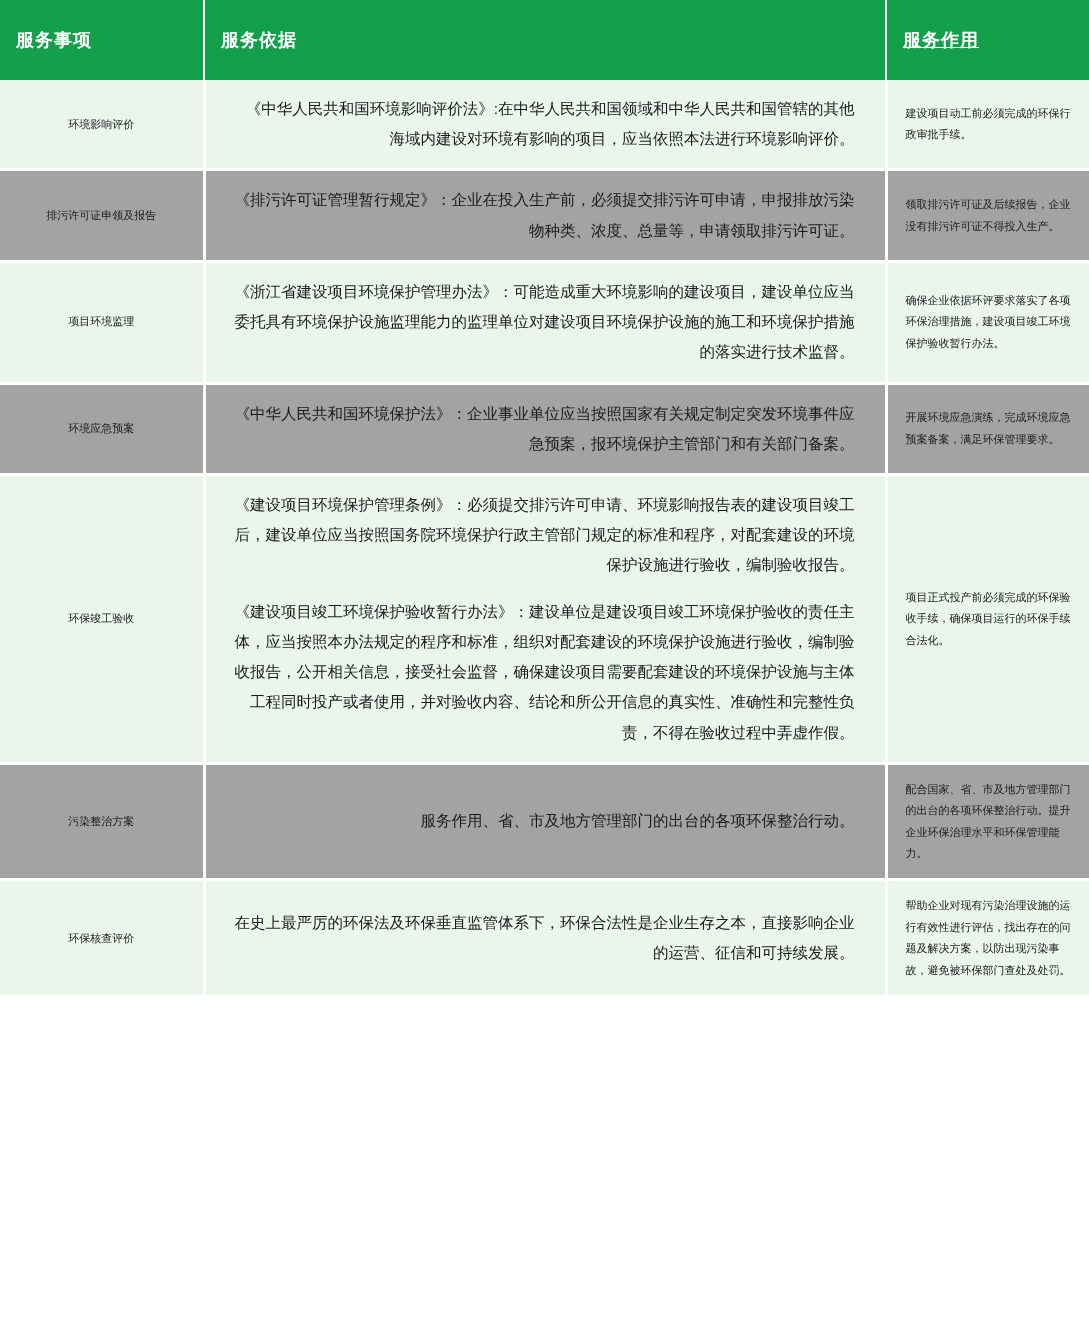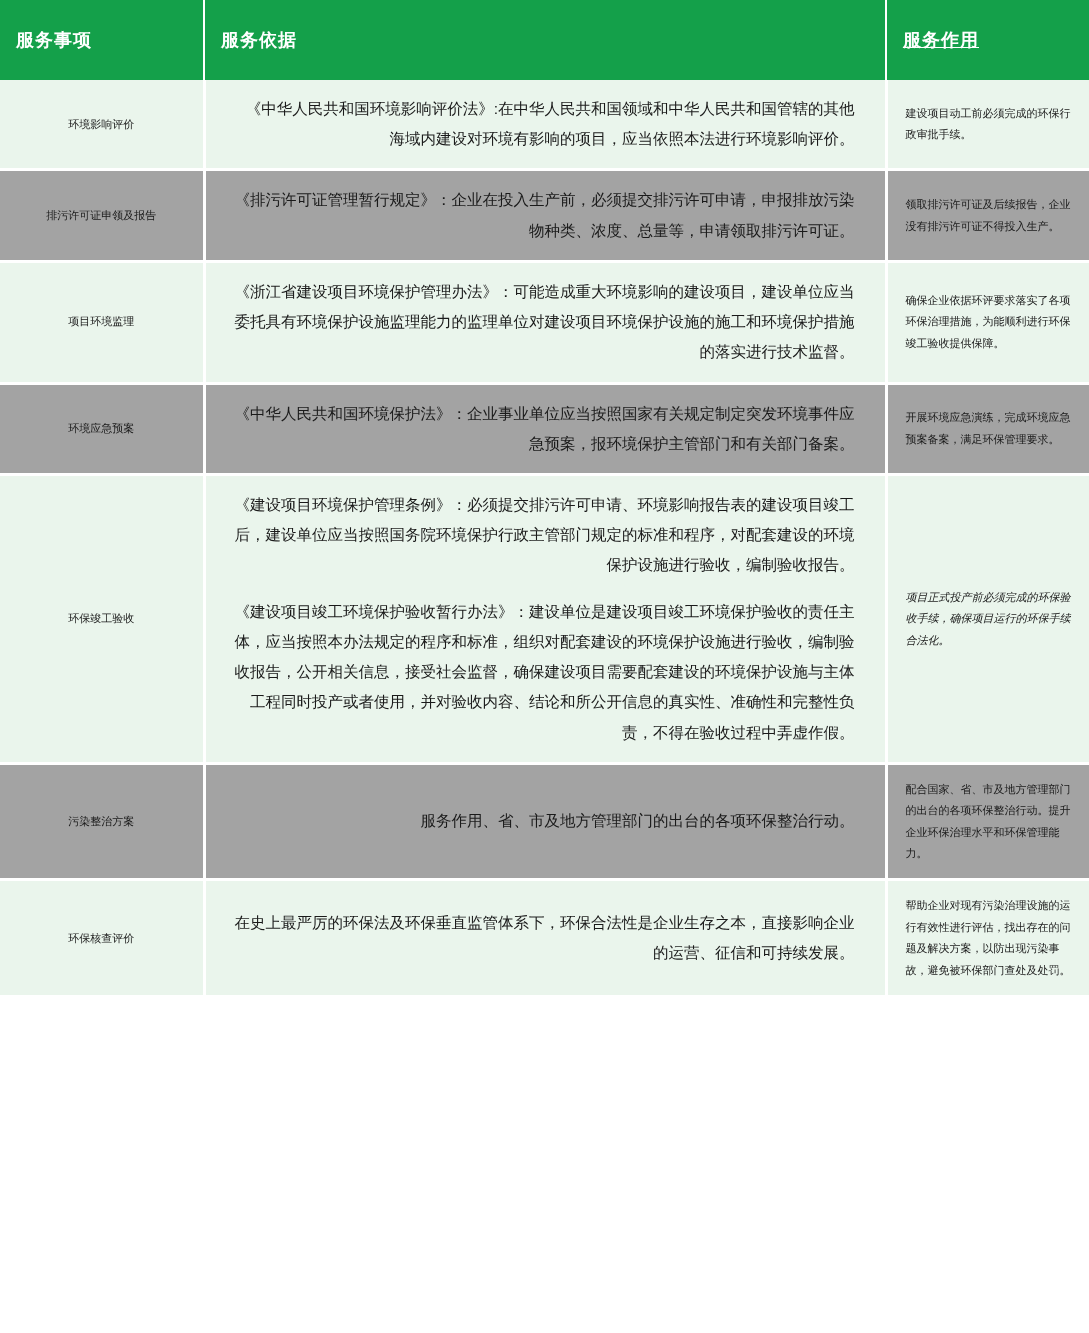--- a/index.html
+++ b/index.html
@@ -60,21 +60,20 @@
     padding-right: 30px;
   }
   td.col-effect {
     text-align: left;
     padding-left: 18px;
     padding-right: 14px;
     font-size: 11px;
   }
   td.col-effect.centered-block {
     vertical-align: middle;
-    font-style: italic;
   }
   .para { margin: 0; }
   .para + .para { margin-top: 16px; }
 </style>
 </head>
 <body>
 
 <table class="service-table">
   <colgroup>
     <col class="c1">
@@ -104,21 +103,21 @@
         <p class="para">《排污许可证管理暂行规定》：企业在投入生产前，必须提交排污许可申请，申报排放污染物种类、浓度、总量等，申请领取排污许可证。</p>
       </td>
       <td class="col-effect">领取排污许可证及后续报告，企业没有排污许可证不得投入生产。</td>
     </tr>
 
     <tr class="band-a">
       <td class="col-item">项目环境监理</td>
       <td class="col-basis">
         <p class="para">《浙江省建设项目环境保护管理办法》：可能造成重大环境影响的建设项目，建设单位应当委托具有环境保护设施监理能力的监理单位对建设项目环境保护设施的施工和环境保护措施的落实进行技术监督。</p>
       </td>
-      <td class="col-effect">确保企业依据环评要求落实了各项环保治理措施，为能顺利进行环保竣工验收提供保障。</td>
+      <td class="col-effect">确保企业依据环评要求落实了各项环保治理措施，建设项目竣工环境保护验收暂行办法。</td>
     </tr>
 
     <tr class="band-b">
       <td class="col-item">环境应急预案</td>
       <td class="col-basis">
         <p class="para">《中华人民共和国环境保护法》：企业事业单位应当按照国家有关规定制定突发环境事件应急预案，报环境保护主管部门和有关部门备案。</p>
       </td>
       <td class="col-effect">开展环境应急演练，完成环境应急预案备案，满足环保管理要求。</td>
     </tr>
 

